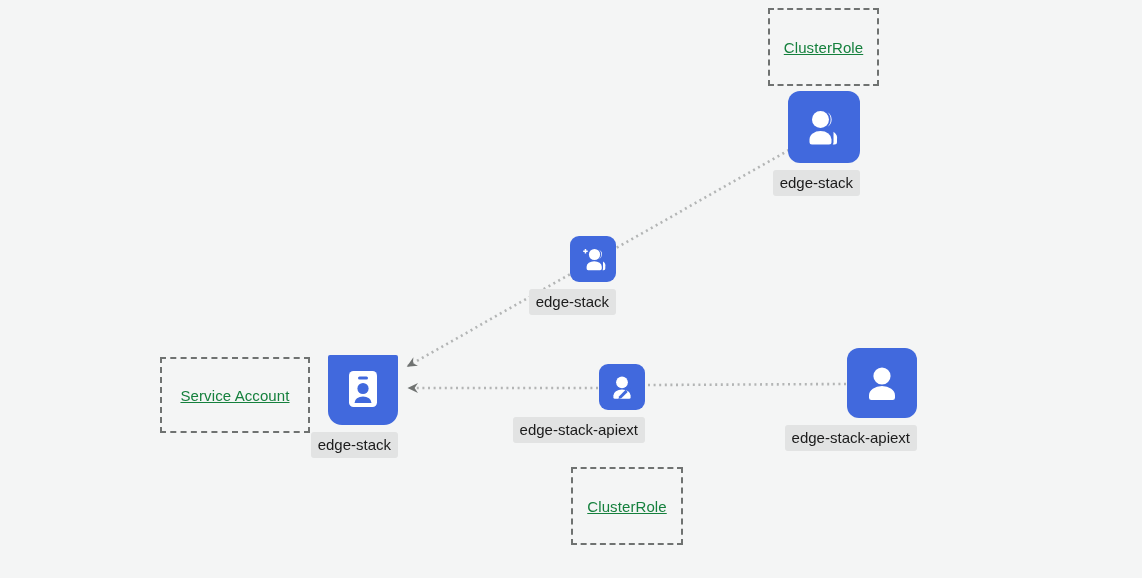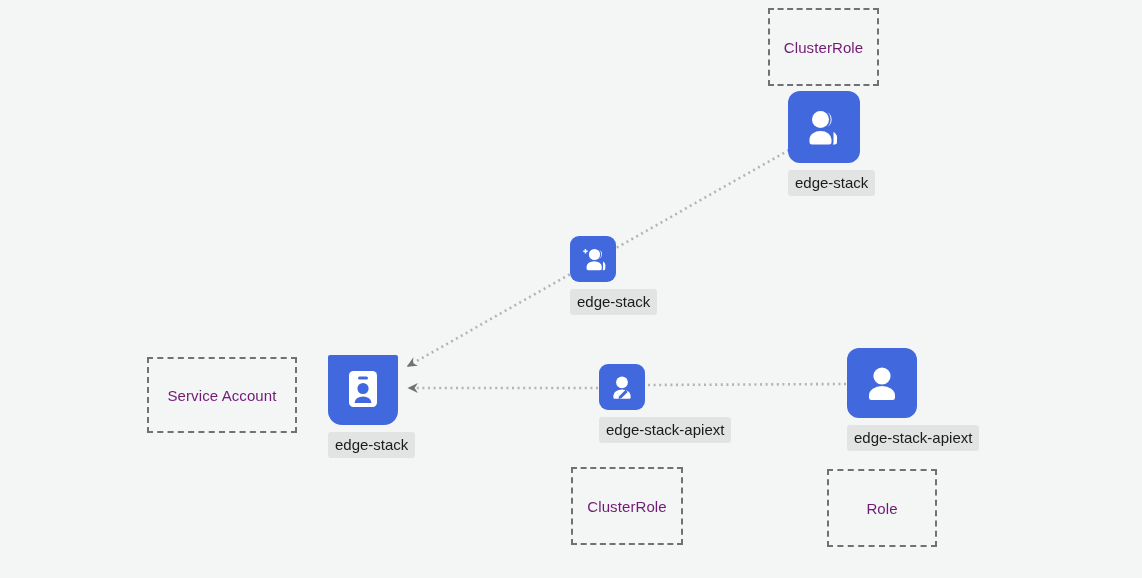--- a/index.html
+++ b/index.html
@@ -32,31 +32,32 @@
   .group-box {
     position: absolute;
     border: 2px dashed #6f7271;
     box-sizing: border-box;
     display: flex;
     align-items: center;
     justify-content: center;
     background: transparent;
   }
   .group-label {
-    color: #701a75;
+    color: #15803d;
     font-size: 15px;
     letter-spacing: 0.1px;
     white-space: nowrap;
     font-family: "Liberation Sans", sans-serif;
+    text-decoration: underline;
   }
   .node {
     position: absolute;
     display: flex;
     flex-direction: column;
-    align-items: flex-start;
+    align-items: flex-end;
   }
   .node-icon {
     background: #4169dd;
     display: flex;
     align-items: center;
     justify-content: center;
     box-sizing: border-box;
   }
   .node-icon.rounded {
     border-radius: 12px;
@@ -96,31 +97,28 @@
     <line x1="598" y1="388" x2="409" y2="388" stroke="#b3b5b5" stroke-width="2.6" stroke-linecap="butt" stroke-dasharray="2 3.6" marker-end="url(#arrowhead)"></line>
 
     <line x1="846" y1="384" x2="648" y2="385" stroke="#b3b5b5" stroke-width="2.6" stroke-linecap="butt" stroke-dasharray="2 3.6"></line>
   </svg>
 
   <div class="group-box" style="left:768px; top:8px; width:111px; height:78px;">
     <span class="group-label">ClusterRole</span>
   </div>
 
 
-  <div class="group-box" style="left:147px; top:357px; width:150px; height:76px;">
+  <div class="group-box" style="left:160px; top:357px; width:150px; height:76px;">
     <span class="group-label">Service Account</span>
   </div>
 
   <div class="group-box" style="left:571px; top:467px; width:112px; height:78px;">
     <span class="group-label">ClusterRole</span>
   </div>
 
-  <div class="group-box" style="left:827px; top:469px; width:110px; height:78px;">
-    <span class="group-label">Role</span>
-  </div>
 
   <div class="node" style="left:788px; top:91px; width:72px;">
     <div class="node-icon rounded" style="width:72px; height:72px;">
       <svg width="44" height="44" viewBox="0 0 44 44">
         <circle cx="18.5" cy="14.5" r="8.5" fill="#ffffff"></circle>
         <path d="M 25.5,7.2 a 8.5,8.5 0 0 1 0,14.6 a 10,10 0 0 0 0,-14.6 Z" fill="#ffffff"></path>
         <path d="M 7.5,34.5 a 11,8.5 0 0 1 22,0 l 0,2.5 a 2.5,2.5 0 0 1 -2.5,2.5 l -17,0 a 2.5,2.5 0 0 1 -2.5,-2.5 Z" fill="#ffffff"></path>
         <path d="M 31.5,26.8 a 11,8.5 0 0 1 3.5,7.7 l 0,2.5 a 2.5,2.5 0 0 1 -2.5,2.5 l -1.8,0 a 3,3 0 0 0 0.8,-2.5 Z" fill="#ffffff"></path>
       </svg>
     </div>

